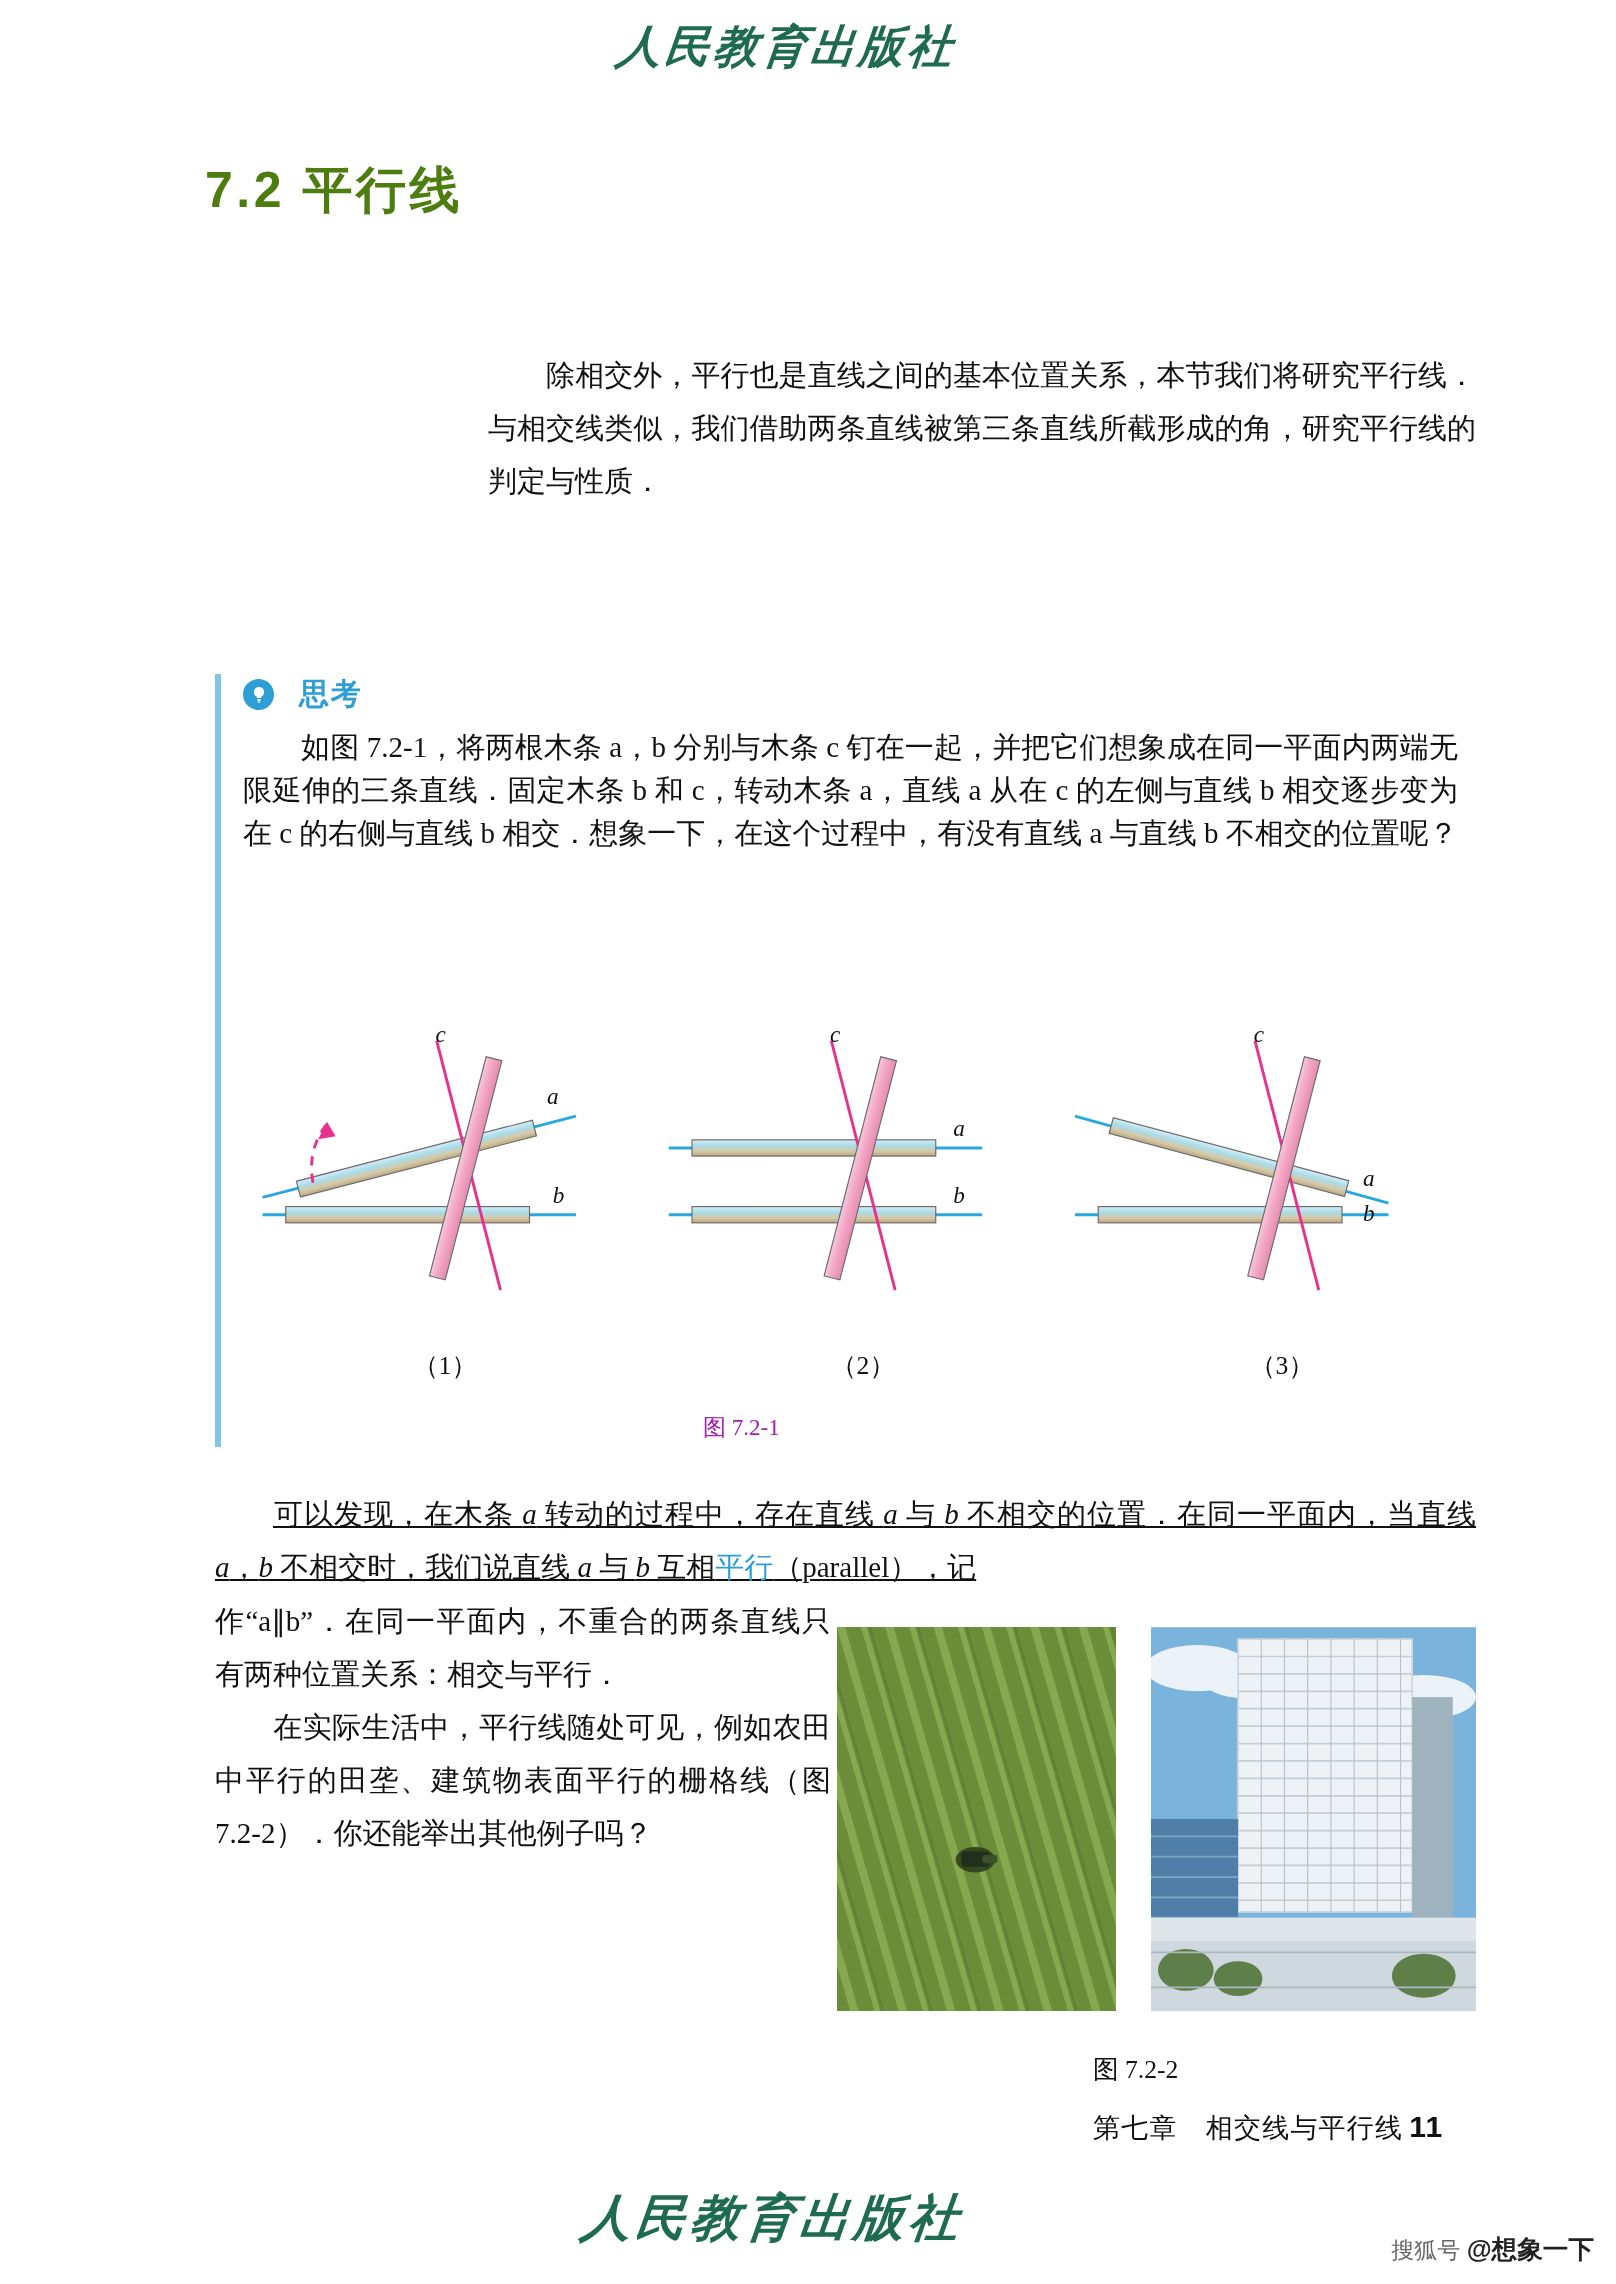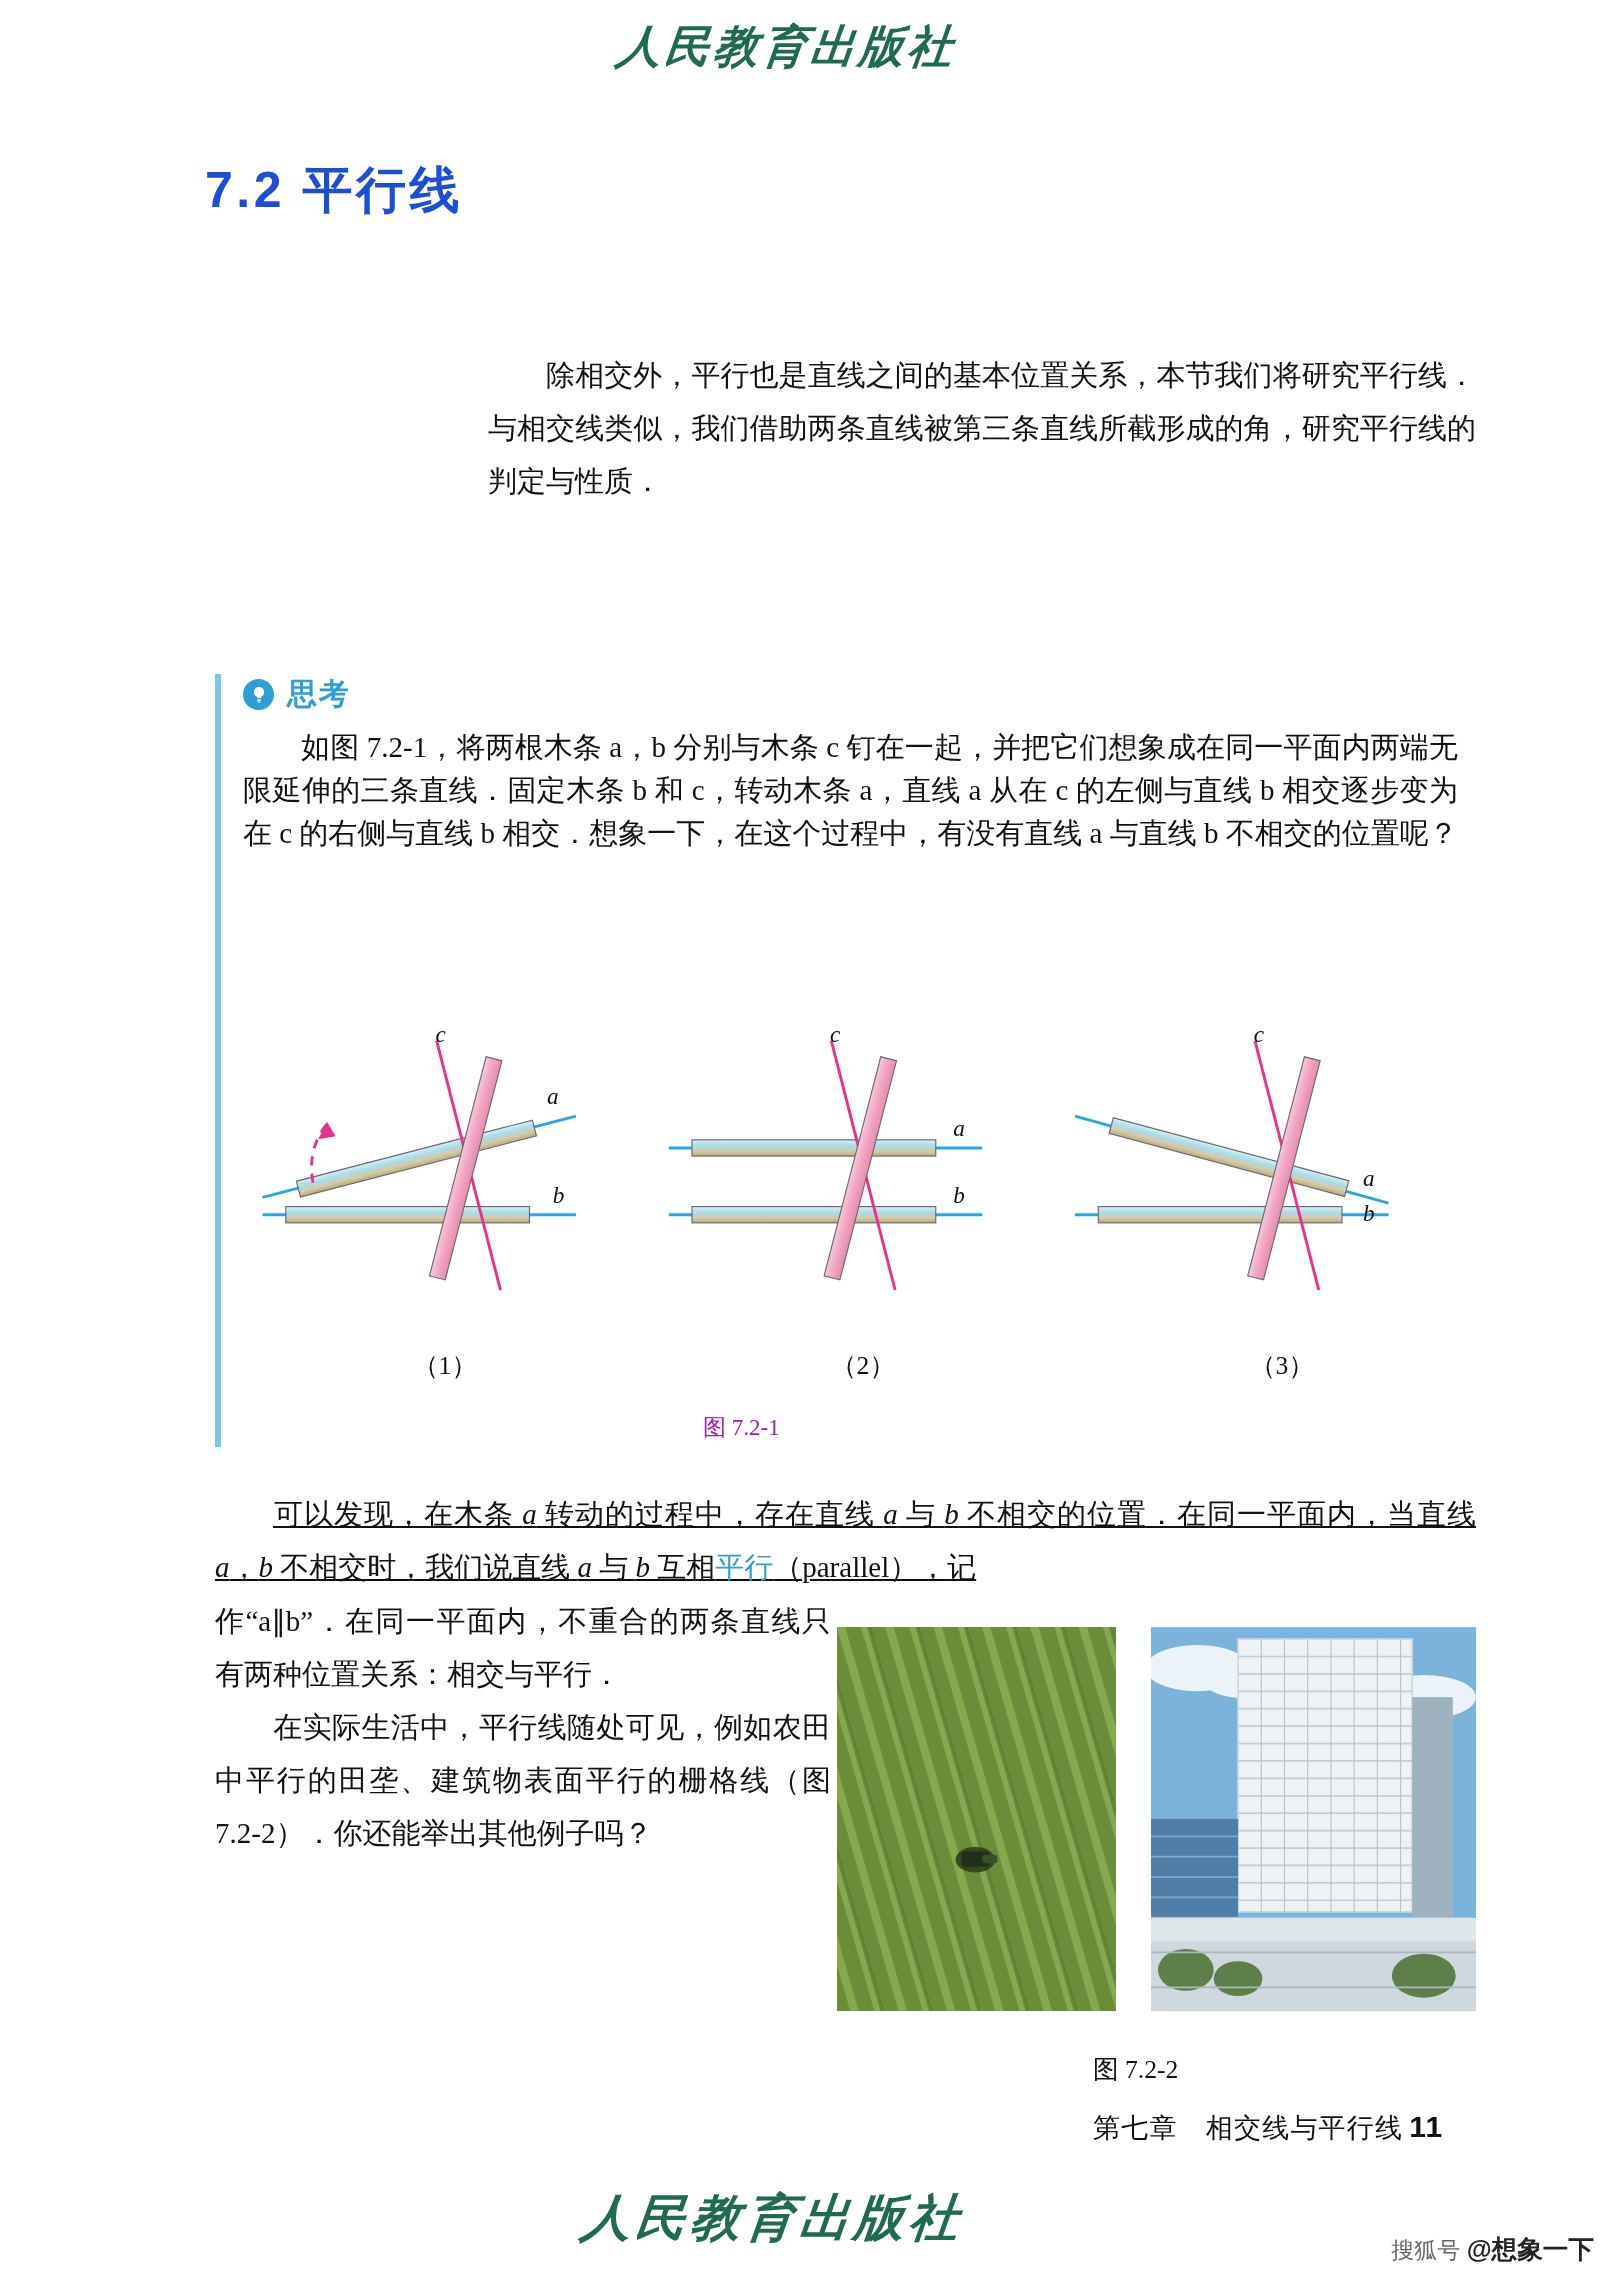--- a/index.html
+++ b/index.html
@@ -57,21 +57,21 @@
   }
 
   
   .section-title {
     position: absolute;
     left: 205px;
     top: 157px;
     font-family: "Liberation Sans", sans-serif;
     font-size: 50px;
     font-weight: bold;
-    color: #1d4ed8;
+    color: #4d7c0f;
     letter-spacing: 3.5px;
     white-space: nowrap;
   }
   .subsection-title {
     position: absolute;
     left: 285px;
     top: 593px;
     font-size: 35px;
     font-weight: bold;
     color: #111;
@@ -106,21 +106,21 @@
     width: 6.4px;
     height: 773px;
     background: #7ec6e4;
   }
   .think-head {
     position: absolute;
     left: 28px;
     top: 0px;
     display: flex;
     align-items: center;
-    gap: 13px;
+    gap: 25px;
   }
   .think-icon {
     width: 31px;
     height: 31px;
     border-radius: 50%;
     background: #2e9fd4;
     color: #fff;
     font-size: 20px;
     display: flex;
     align-items: center;

